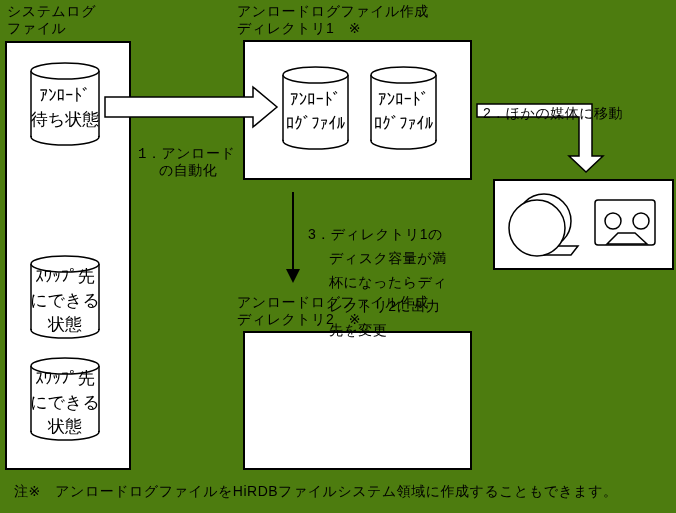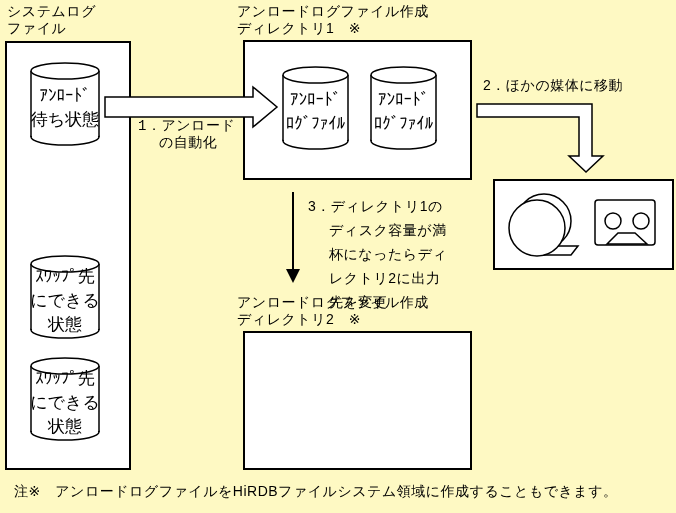--- a/index.html
+++ b/index.html
@@ -1,36 +1,36 @@
 <!DOCTYPE html>
 <html><head>
 <meta charset="utf-8">
 <style>
   html,body{margin:0;padding:0;background:#fff;}
   .canvas{
-    position:relative;width:676px;height:513px;background:#fef9c3;
+    position:relative;width:676px;height:513px;background:#4d7c0f;
     font-family:"Liberation Sans","DejaVu Sans",sans-serif;color:#000;
     overflow:hidden;
   }
   .txt{
     position:absolute;white-space:pre-line;font-size:14px;line-height:17px;
     letter-spacing:0.5px;color:#000;
   }
   .frame{
     position:absolute;border:2px solid #000;background:#fff;box-sizing:border-box;
   }
   .cyl{position:absolute;}
   .cyl svg{display:block;}
   .cyl-label{
     position:absolute;left:0;right:0;top:12px;bottom:4px;
     display:flex;align-items:center;justify-content:center;
     text-align:center;white-space:pre-line;
     font-size:17px;line-height:24px;letter-spacing:0;
   }
-  .step{position:absolute;white-space:pre-line;font-size:14px;line-height:17px;letter-spacing:0.5px;}
+  .step{position:absolute;white-space:pre-line;font-size:14px;line-height:17px;letter-spacing:0.5px;margin-top:28px;}
   .hang{padding-left:21px;text-indent:-21px;}
   #step3{line-height:24px;}
   #overlay{position:absolute;left:0;top:0;pointer-events:none;}
   #note{position:absolute;white-space:pre;font-size:14px;letter-spacing:0.5px;}
 </style>
 </head>
 <body>
 
 <div class="canvas">
 

